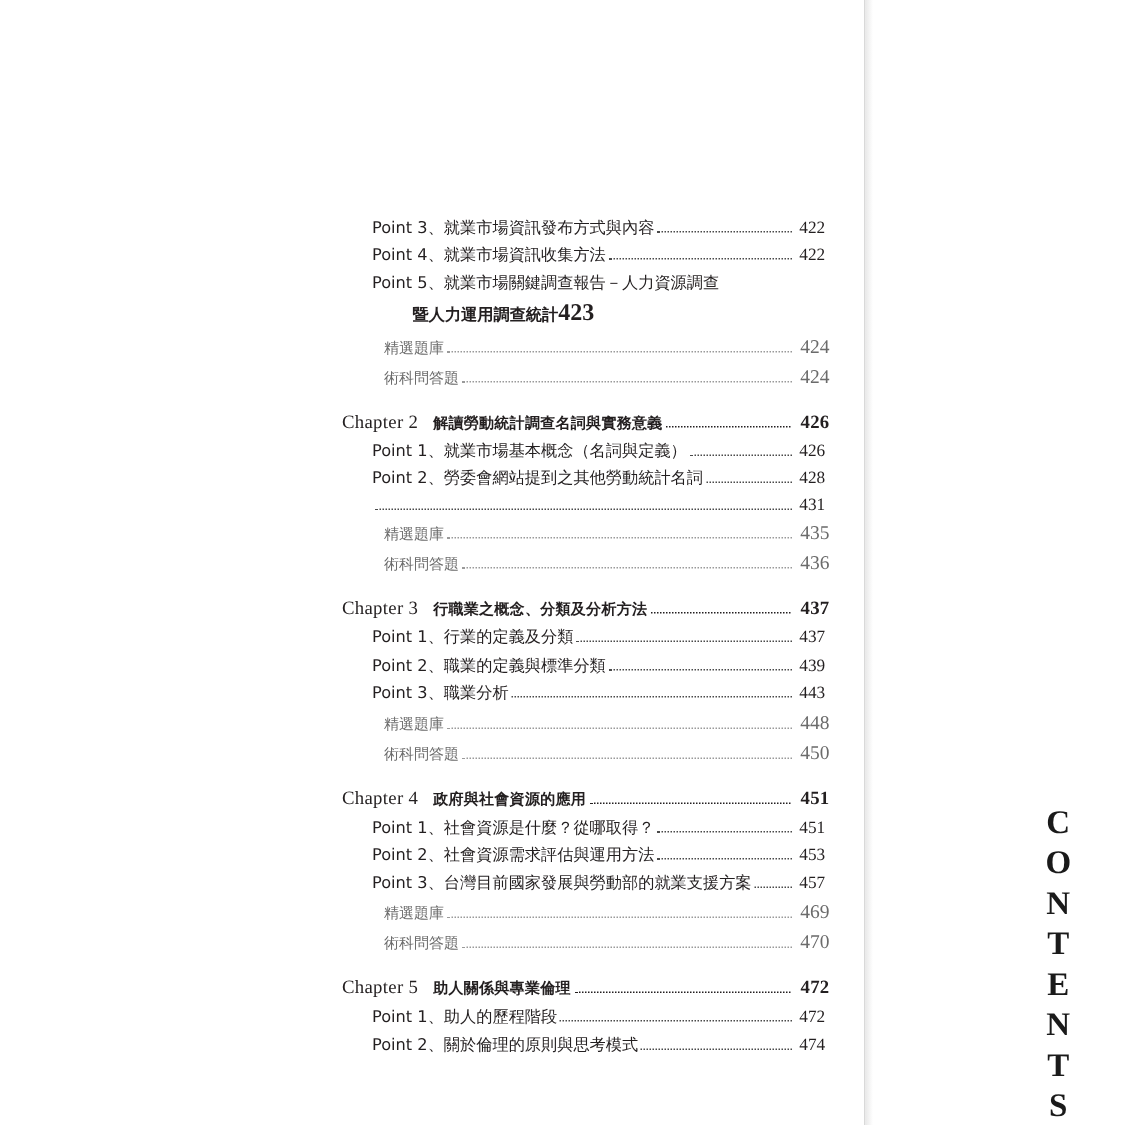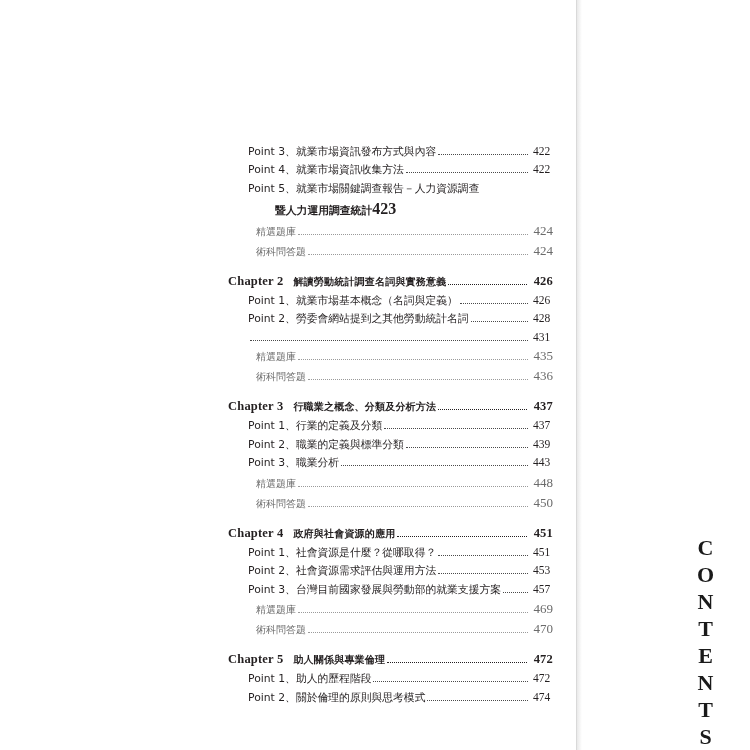--- a/index.html
+++ b/index.html
@@ -68,21 +68,21 @@
     display: flex;
     align-items: baseline;
     font-weight: bold;
     font-size: 12.5px;
     margin-top: 15px;
     margin-bottom: 5px;
     letter-spacing: 0.2px;
   }
   .chapter-row .ch-label {
     font-family: "Liberation Serif", "DejaVu Serif", serif;
-    font-weight: bold;
+    font-weight: normal;
     font-size: 12.5px;
     white-space: nowrap;
     margin-right: 10px;
   }
   .chapter-row .ch-title {
     font-family: Liberation Mono, monospace;
     font-weight: bold;
     font-size: 10px;
     white-space: nowrap;
   }

